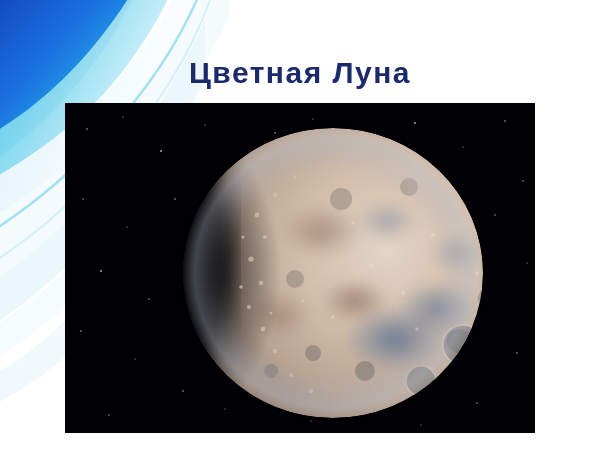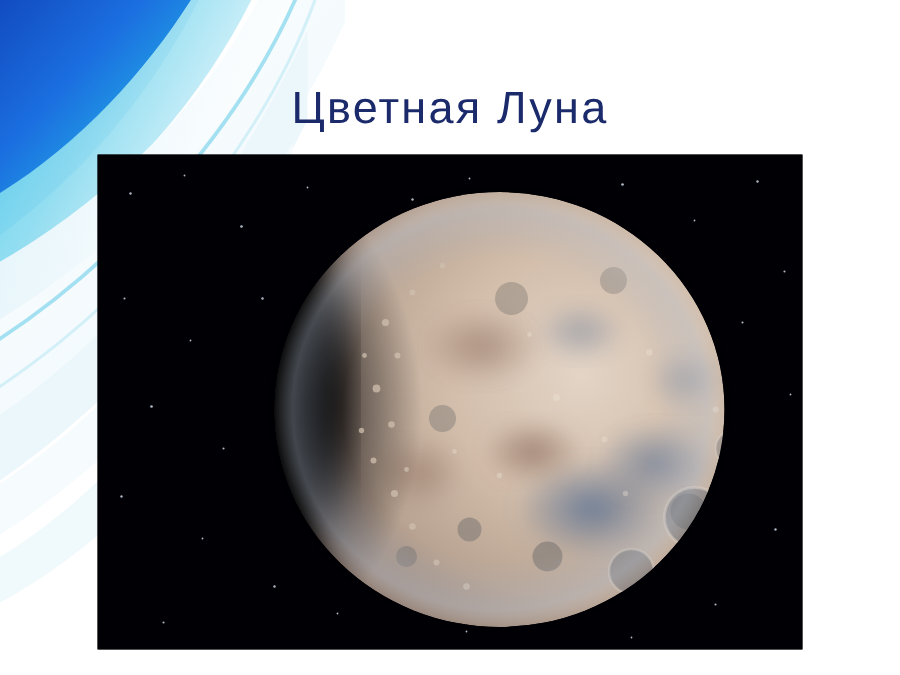--- a/index.html
+++ b/index.html
@@ -31,21 +31,21 @@
   .slide-title {
     position: absolute;
     left: 0;
     top: 56px;
     width: 600px;
     text-align: center;
     font-size: 30px;
     letter-spacing: 1.5px;
     color: #1b2a6b;
     font-family: "Liberation Sans", sans-serif;
-    font-weight: normal;
+    font-weight: bold;
     z-index: 5;
   }
 
   
   .photo-frame {
     position: absolute;
     left: 65px;
     top: 103px;
     width: 470px;
     height: 330px;

